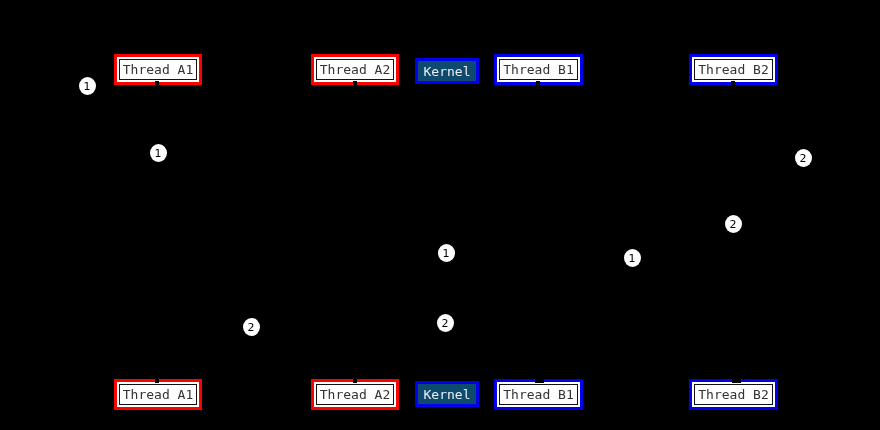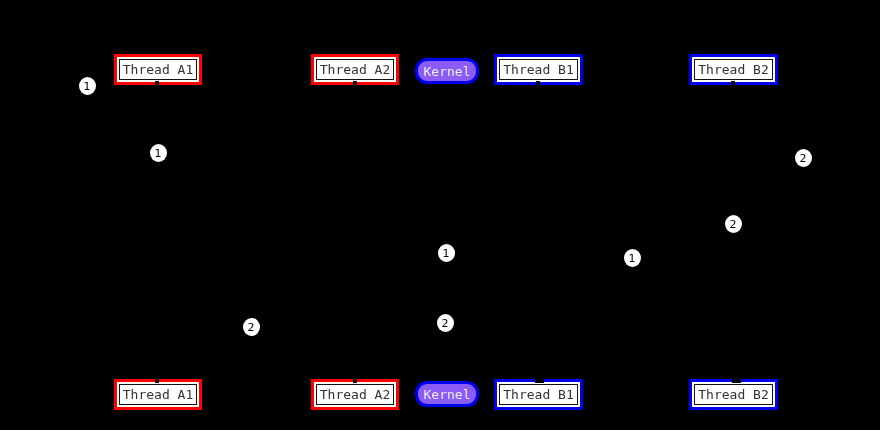--- a/index.html
+++ b/index.html
@@ -34,22 +34,21 @@
     position: relative;
     font-size: 13px;
     color: #333333;
     white-space: nowrap;
     line-height: 1;
   }
   .node-box.variant-red   { border-color: #ff0000; }
   .node-box.variant-blue  { border-color: #0000ee; }
   .node-box.variant-kernel {
     border-color: #0000ee;
-    background: #8b5cf6;
-    border-radius: 12px;
+    background: #0c4a6e;
   }
   .node-box.variant-kernel .node-label { color: #f0f0f0; }
   .notch {
     position: absolute;
     background: #000000;
   }
   .marker {
     position: absolute;
     width: 17px;
     height: 18px;

